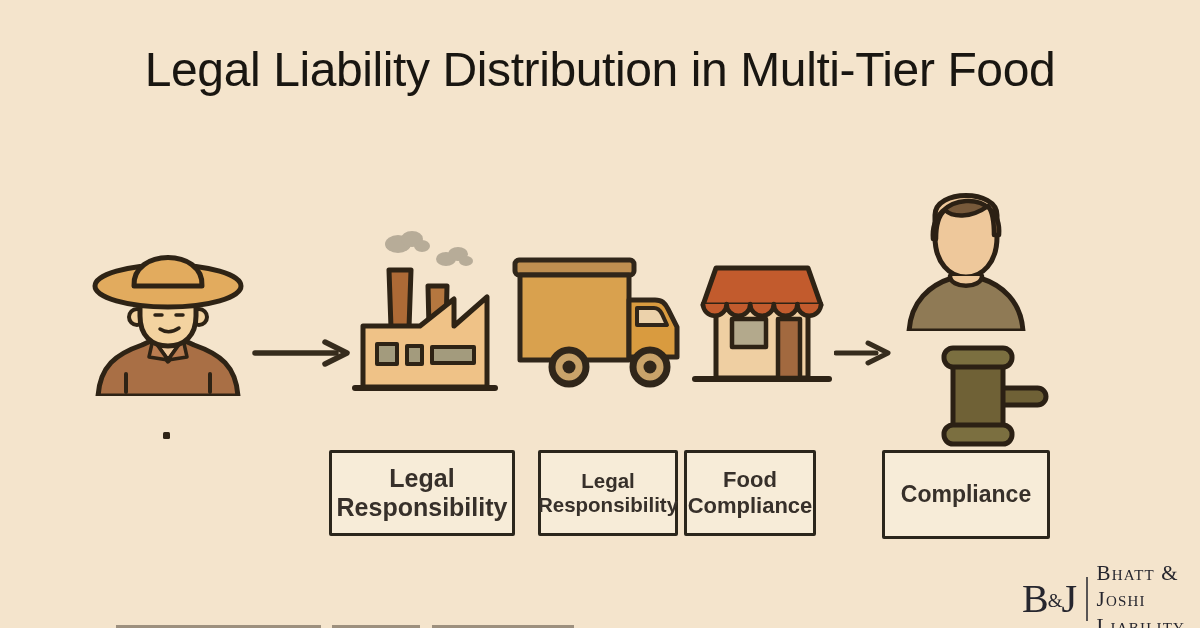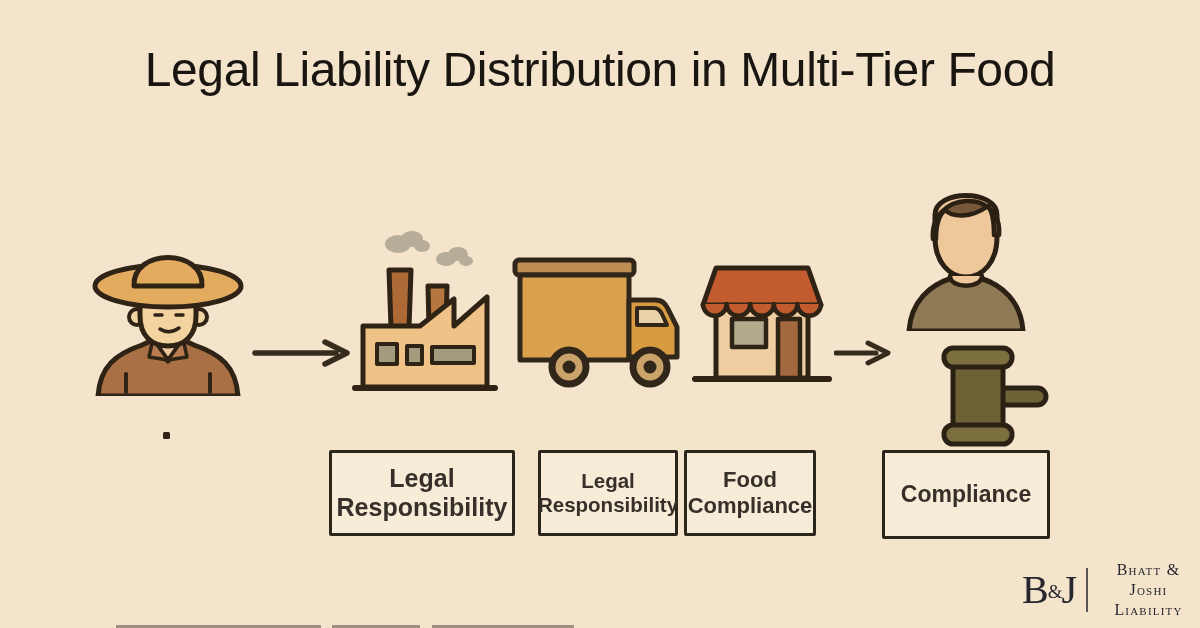--- a/index.html
+++ b/index.html
@@ -56,22 +56,22 @@
     position:absolute;left:1022px;top:560px;
     display:flex;align-items:center;gap:9px;color:#26262e;
     font-family:"Liberation Serif", serif;
   }
   .monogram{display:flex;align-items:baseline;line-height:1;}
   .monogram .mg{font-size:40px;font-weight:500;}
   .monogram .mamp{font-size:19px;position:relative;top:-5px;margin:0 -1px;}
   .logo-divider{width:2px;height:44px;background:#26262e;opacity:.75;}
   .logo-names{display:flex;flex-direction:column;justify-content:center;}
   .logo-names div{
-    font-variant:small-caps;font-size:16px;line-height:1.25;
-    letter-spacing:1.2px;font-weight:500;text-align:center;
+    font-variant:small-caps;font-size:21px;line-height:1.25;
+    letter-spacing:1.2px;font-weight:500;
   }
 
   .crop-line{position:absolute;top:625px;height:2.5px;background:rgba(52,43,31,.45);}
   .cl1{left:116px;width:205px;}
   .cl2{left:332px;width:88px;}
   .cl3{left:432px;width:142px;}
 </style>
 </head>
 <body>
 

